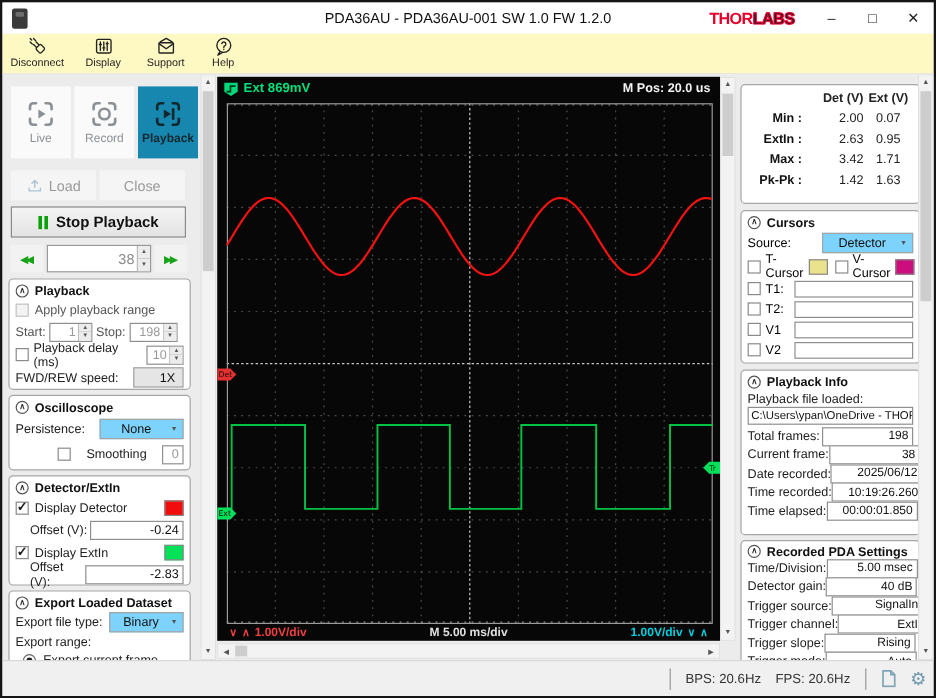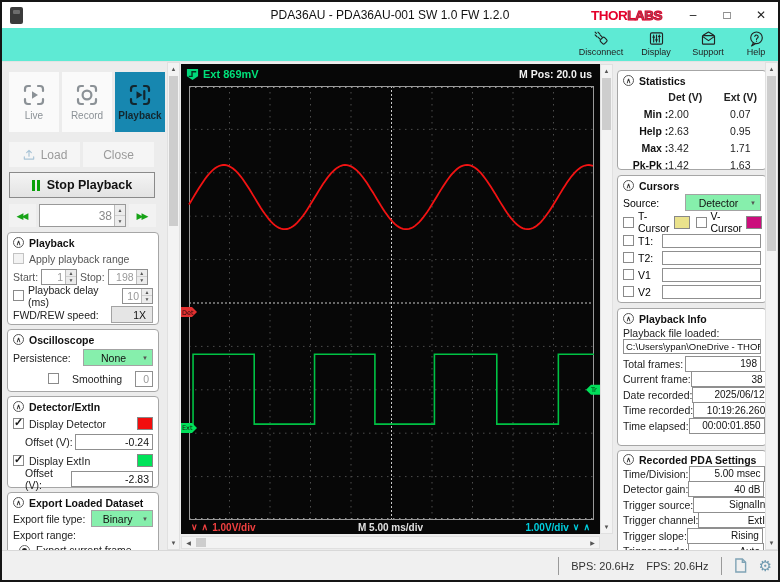--- a/index.html
+++ b/index.html
@@ -10,24 +10,24 @@
     overflow:hidden;display:flex;flex-direction:column;
   }
   
   .titlebar{height:26px;background:#fff;position:relative;display:flex;align-items:center;flex:none;}
   .app-icon{width:13px;height:17px;margin-left:8px;background:#3b3b3b;border-radius:2px;position:relative;}
   .app-icon::after{content:"";position:absolute;left:3px;top:3px;width:7px;height:4px;background:#6d6d6d;border-radius:1px;}
   .wtitle{position:absolute;left:0;right:0;text-align:center;font-size:12px;color:#111;}
   .title-right{margin-left:auto;display:flex;align-items:center;height:100%;}
   .logo{font-size:13.5px;font-weight:800;letter-spacing:-0.5px;margin-right:14px;display:flex;}
   .logo .thor{color:#e4002b;}
-  .logo .labs{color:#737373;-webkit-text-stroke:1px #e4002b;text-shadow:0 0 1px #e4002b;}
+  .logo .labs{color:#0f172a;-webkit-text-stroke:1px #e4002b;text-shadow:0 0 1px #e4002b;}
   .winbtn{width:34px;height:100%;display:flex;align-items:center;justify-content:center;font-size:12px;color:#222;cursor:default;}
   
-  .toolbar{height:34px;background:#5eead4;display:flex;align-items:flex-start;padding-left:6px;flex:none;border-bottom:1px solid #e3e3e3;justify-content:flex-end;}
+  .toolbar{height:34px;background:#fef9c3;display:flex;align-items:flex-start;padding-left:0;flex:none;border-bottom:1px solid #e3e3e3;}
   .tool{width:52px;display:flex;flex-direction:column;align-items:center;padding-top:2px;}
   .tool svg{width:17px;height:17px;stroke:#222;fill:none;stroke-width:1.6;stroke-linecap:round;stroke-linejoin:round;}
   .tool .tlabel{font-size:9px;color:#222;margin-top:0px;white-space:nowrap;}
   
   .main{position:relative;flex:none;height:488px;background:#ececec;}
   
   .left-panel{position:absolute;left:0;top:0;width:179px;height:488px;overflow:hidden;}
   .modes{position:absolute;left:7px;top:10px;display:flex;gap:3px;}
   .mode{width:50px;height:60px;background:#fafafa;display:flex;flex-direction:column;align-items:center;justify-content:center;gap:3px;color:#8b9196;font-size:10px;}
   .mode svg{width:24px;height:24px;}
@@ -49,21 +49,21 @@
   .gbox-h{display:flex;align-items:center;gap:5px;height:15px;font-weight:bold;font-size:10.5px;color:#111;}
   .collapse{width:11px;height:11px;border:1px solid #555;border-radius:50%;font-size:7px;line-height:9px;text-align:center;color:#333;flex:none;}
   .row{display:flex;align-items:center;font-size:10.5px;color:#222;}
   .cb{width:11px;height:11px;background:#fff;border:1px solid #8a8a8a;position:relative;flex:none;}
   .cb.checked::after{content:"✓";position:absolute;left:0px;top:-3px;font-size:11px;font-weight:bold;color:#1b1b1b;}
   .cb.disabled{background:#f3f3f3;border-color:#c3c3c3;}
   .tb{background:#fff;border:1px solid #8f8f8f;height:16px;display:flex;align-items:center;justify-content:flex-end;font-size:10.5px;color:#111;padding:0 3px;}
   .tb.dis{color:#999;}
   .spinbox{display:flex;border:1px solid #8f8f8f;height:16px;background:#fff;}
   .spinbox .val{flex:1;display:flex;align-items:center;justify-content:flex-end;font-size:10.5px;color:#999;padding-right:2px;}
-  .dd{background:#86efac;border:1px solid #a3a3a3;height:17px;display:flex;align-items:center;font-size:10.5px;color:#111;padding:0 4px;}
+  .dd{background:#7dd3fc;border:1px solid #a3a3a3;height:17px;display:flex;align-items:center;font-size:10.5px;color:#111;padding:0 4px;}
   .dd .ddval{flex:1;text-align:center;}
   .dd .ddarrow{font-size:6px;color:#555;margin-left:3px;}
   .swatch{width:16px;height:13px;border:1px solid #888;flex:none;}
   .flatbtn{background:#e5e5e5;border:1px solid #a3a3a3;height:17px;display:flex;align-items:center;justify-content:flex-end;font-size:10.5px;color:#111;padding:0 6px;}
   .radio{width:11px;height:11px;border:1px solid #666;border-radius:50%;position:relative;flex:none;}
   .radio.sel::after{content:"";position:absolute;left:2px;top:2px;width:5px;height:5px;border-radius:50%;background:#222;}
   
   .sb{position:absolute;background:#f3f3f3;border:1px solid #e0e0e0;}
   .sb .ar{position:absolute;left:0;right:0;height:12px;display:flex;align-items:center;justify-content:center;font-size:6px;color:#555;background:#f3f3f3;}
   .sb .thumb{position:absolute;left:1px;right:1px;background:#cdcdcd;}
@@ -79,21 +79,21 @@
   .scope-foot{height:12px;margin-top:1px;display:flex;align-items:center;font-size:10px;font-weight:bold;padding:0 10px;}
   .fleft{color:#f04040;display:flex;gap:4px;align-items:center;}
   .fmid{flex:1;text-align:center;color:#e0e0e0;}
   .fright{color:#00cfe0;display:flex;gap:4px;align-items:center;}
   .chev{font-size:9px;}
   
   .right-panel{position:absolute;left:613px;top:0;width:163px;height:488px;overflow:hidden;}
   .rg{left:2px;width:150px;}
   .stat-row{display:flex;align-items:center;height:17px;font-size:10.5px;}
   .stat-row .sl{width:46px;text-align:right;font-weight:bold;color:#111;}
-  .stat-row .sv1{width:52px;text-align:left;color:#222;}
+  .stat-row .sv1{width:52px;text-align:right;color:#222;}
   .stat-row .sv2{width:42px;text-align:center;color:#222;}
   .stat-head{font-weight:bold;}
   .crow{display:flex;align-items:center;height:17px;font-size:10.5px;gap:4px;}
   .irow{display:flex;align-items:center;height:15.5px;font-size:10.5px;}
   .irow .il{flex:1;color:#222;white-space:nowrap;}
   .irow .tb{width:76px;flex:none;font-size:10px;}
   .fileinput{height:15px;border:1px solid #8f8f8f;background:#fff;font-size:9.5px;color:#111;display:flex;align-items:center;padding:0 2px;overflow:hidden;white-space:nowrap;}
   
   .statusbar{height:30px;background:#f0f0f0;border-top:1px solid #d8d8d8;display:flex;align-items:center;flex:none;}
   .statusbar .grp{margin-left:auto;display:flex;align-items:center;gap:12px;padding-right:6px;height:100%;}
@@ -405,36 +405,32 @@
 
     <div class="sb sbh" style="left:179px;top:474px;width:419px;height:13px;">
       <div class="ar" style="left:0;">◀</div>
       <div class="thumb" style="left:14px;width:10px;"></div>
       <div class="ar" style="right:0;left:auto;">▶</div>
     </div>
 
     <div class="right-panel">
 
       <div class="gbox rg" style="top:8px;height:100px;">
-        <div class="gbox-h">
-          <span class="collapse">∧</span>
-          <span>Statistics</span>
-        </div>
         <div class="stat-row stat-head">
           <span class="sl"></span>
           <span class="sv1">Det (V)</span>
           <span class="sv2">Ext (V)</span>
         </div>
         <div class="stat-row">
           <span class="sl">Min :</span>
           <span class="sv1">2.00</span>
           <span class="sv2">0.07</span>
         </div>
         <div class="stat-row">
-          <span class="sl">Help :</span>
+          <span class="sl">ExtIn :</span>
           <span class="sv1">2.63</span>
           <span class="sv2">0.95</span>
         </div>
         <div class="stat-row">
           <span class="sl">Max :</span>
           <span class="sv1">3.42</span>
           <span class="sv2">1.71</span>
         </div>
         <div class="stat-row">
           <span class="sl">Pk-Pk :</span>

